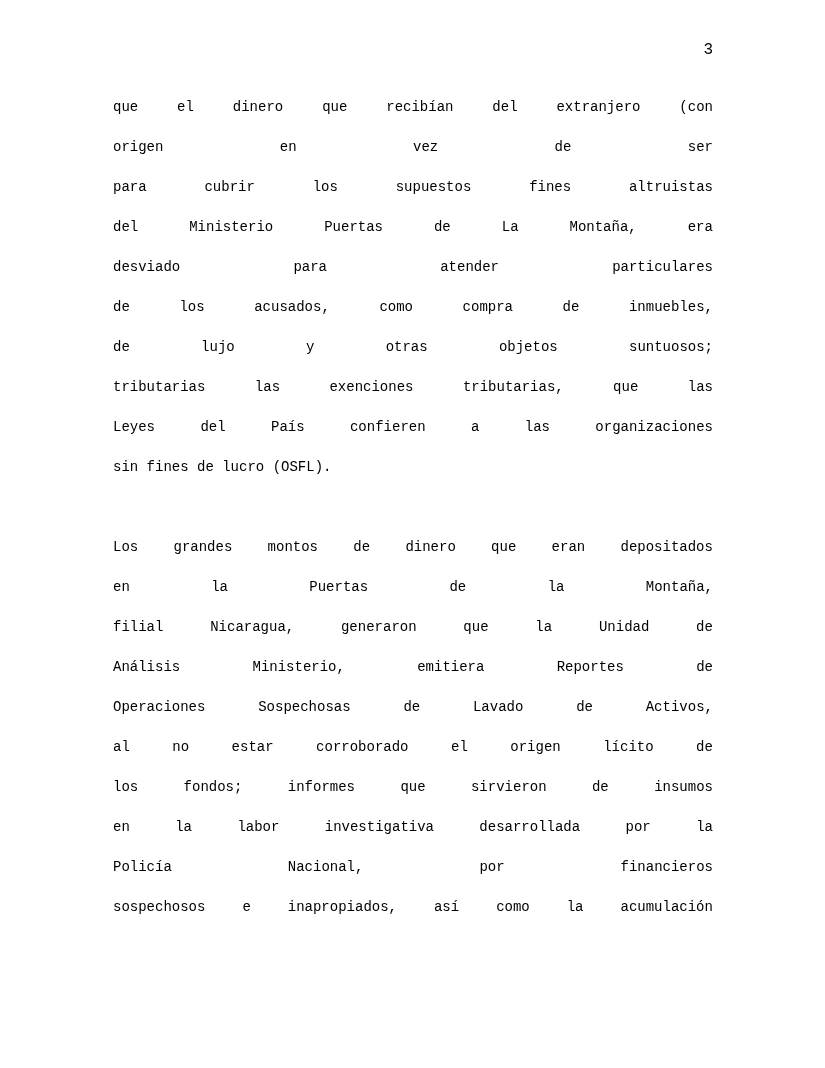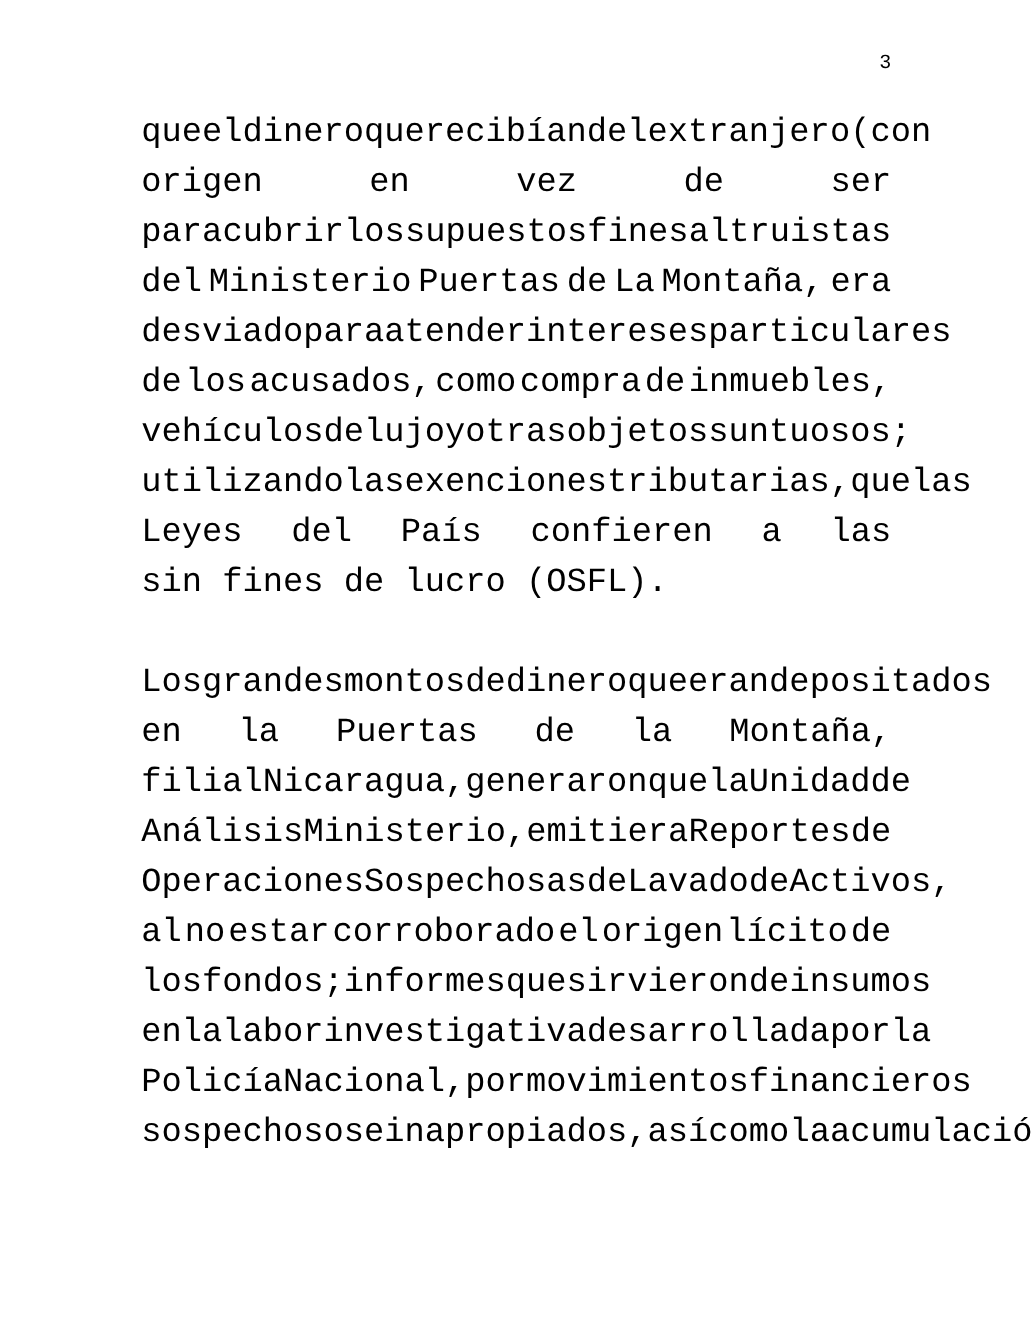--- a/index.html
+++ b/index.html
@@ -24,21 +24,21 @@
     width: 600px;
     text-align: right;
     font-size: 16px;
     line-height: 18px;
   }
   .document-body {
     position: absolute;
     top: 87px;
     left: 113px;
     width: 600px;
-    font-size: 27px;
+    font-size: 14px;
     line-height: 40px;
   }
   .paragraph + .paragraph { margin-top: 40px; }
   .line {
     height: 40px;
     white-space: pre;
   }
   .line.justified {
     display: flex;
     justify-content: space-between;
@@ -49,33 +49,33 @@
 <body>
 
 <div class="page">
   <div class="page-number">3</div>
   <div class="document-body">
       <div class="paragraph">
         <div class="line justified"><span class="word">que</span><span class="word">el</span><span class="word">dinero</span><span class="word">que</span><span class="word">recibían</span><span class="word">del</span><span class="word">extranjero</span><span class="word">(con</span></div>
         <div class="line justified"><span class="word">origen</span><span class="word">en</span><span class="word">vez</span><span class="word">de</span><span class="word">ser</span></div>
         <div class="line justified"><span class="word">para</span><span class="word">cubrir</span><span class="word">los</span><span class="word">supuestos</span><span class="word">fines</span><span class="word">altruistas</span></div>
         <div class="line justified"><span class="word">del</span><span class="word">Ministerio</span><span class="word">Puertas</span><span class="word">de</span><span class="word">La</span><span class="word">Montaña,</span><span class="word">era</span></div>
-        <div class="line justified"><span class="word">desviado</span><span class="word">para</span><span class="word">atender</span><span class="word">intereses</span><span class="word">particulares</span></div>
+        <div class="line justified"><span class="word">desviado</span><span class="word">para</span><span class="word">atender</span><span class="word">particulares</span></div>
         <div class="line justified"><span class="word">de</span><span class="word">los</span><span class="word">acusados,</span><span class="word">como</span><span class="word">compra</span><span class="word">de</span><span class="word">inmuebles,</span></div>
-        <div class="line justified"><span class="word">vehículos</span><span class="word">de</span><span class="word">lujo</span><span class="word">y</span><span class="word">otras</span><span class="word">objetos</span><span class="word">suntuosos;</span></div>
-        <div class="line justified"><span class="word">utilizando</span><span class="word">las</span><span class="word">exenciones</span><span class="word">tributarias,</span><span class="word">que</span><span class="word">las</span></div>
-        <div class="line justified"><span class="word">Leyes</span><span class="word">del</span><span class="word">País</span><span class="word">confieren</span><span class="word">a</span><span class="word">las</span></div>
+        <div class="line justified"><span class="word">de</span><span class="word">lujo</span><span class="word">y</span><span class="word">otras</span><span class="word">objetos</span><span class="word">suntuosos;</span></div>
+        <div class="line justified"><span class="word">tributarias</span><span class="word">las</span><span class="word">exenciones</span><span class="word">tributarias,</span><span class="word">que</span><span class="word">las</span></div>
+        <div class="line justified"><span class="word">Leyes</span><span class="word">del</span><span class="word">País</span><span class="word">confieren</span><span class="word">a</span><span class="word">las</span><span class="word">organizaciones</span></div>
         <div class="line">sin fines de lucro (OSFL).</div>
       </div>
       <div class="paragraph">
         <div class="line justified"><span class="word">Los</span><span class="word">grandes</span><span class="word">montos</span><span class="word">de</span><span class="word">dinero</span><span class="word">que</span><span class="word">eran</span><span class="word">depositados</span></div>
         <div class="line justified"><span class="word">en</span><span class="word">la</span><span class="word">Puertas</span><span class="word">de</span><span class="word">la</span><span class="word">Montaña,</span></div>
         <div class="line justified"><span class="word">filial</span><span class="word">Nicaragua,</span><span class="word">generaron</span><span class="word">que</span><span class="word">la</span><span class="word">Unidad</span><span class="word">de</span></div>
         <div class="line justified"><span class="word">Análisis</span><span class="word">Ministerio,</span><span class="word">emitiera</span><span class="word">Reportes</span><span class="word">de</span></div>
         <div class="line justified"><span class="word">Operaciones</span><span class="word">Sospechosas</span><span class="word">de</span><span class="word">Lavado</span><span class="word">de</span><span class="word">Activos,</span></div>
         <div class="line justified"><span class="word">al</span><span class="word">no</span><span class="word">estar</span><span class="word">corroborado</span><span class="word">el</span><span class="word">origen</span><span class="word">lícito</span><span class="word">de</span></div>
         <div class="line justified"><span class="word">los</span><span class="word">fondos;</span><span class="word">informes</span><span class="word">que</span><span class="word">sirvieron</span><span class="word">de</span><span class="word">insumos</span></div>
         <div class="line justified"><span class="word">en</span><span class="word">la</span><span class="word">labor</span><span class="word">investigativa</span><span class="word">desarrollada</span><span class="word">por</span><span class="word">la</span></div>
-        <div class="line justified"><span class="word">Policía</span><span class="word">Nacional,</span><span class="word">por</span><span class="word">movimientos</span><span class="word">financieros</span></div>
+        <div class="line justified"><span class="word">Policía</span><span class="word">Nacional,</span><span class="word">por</span><span class="word">financieros</span></div>
         <div class="line justified"><span class="word">sospechosos</span><span class="word">e</span><span class="word">inapropiados,</span><span class="word">así</span><span class="word">como</span><span class="word">la</span><span class="word">acumulación</span></div>
       </div>
     </div>
 </div>
 
 </body></html>

